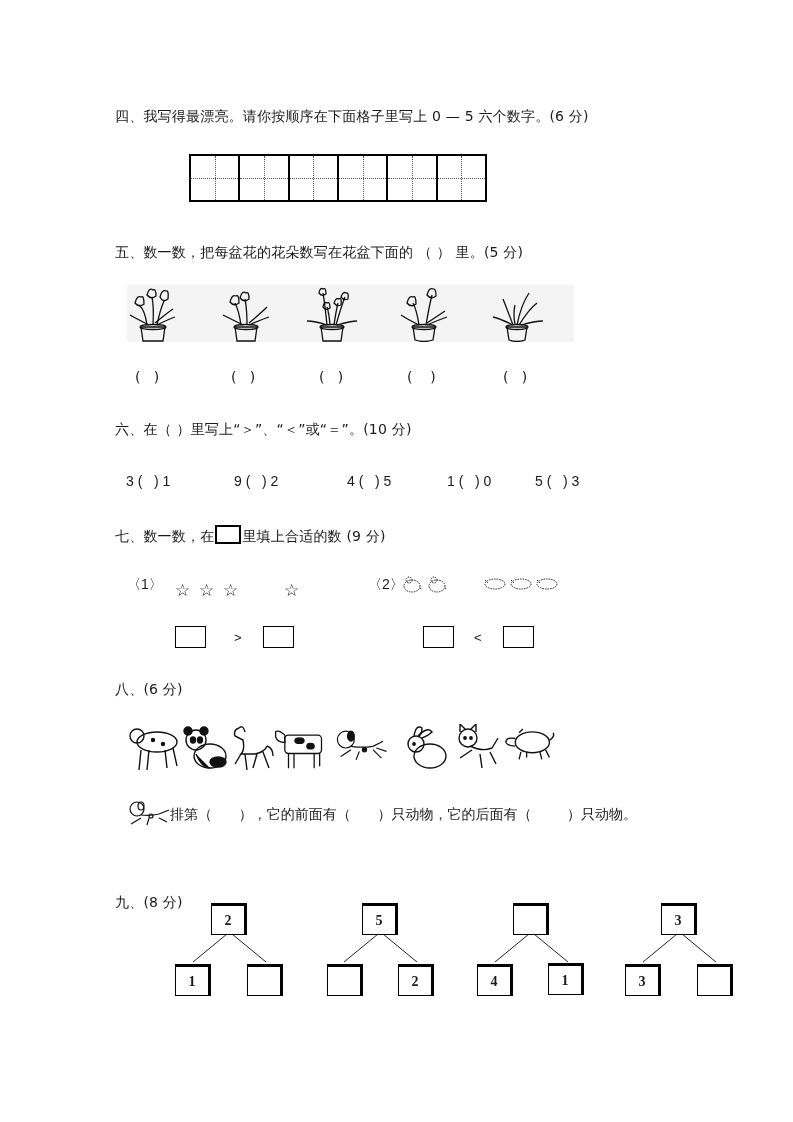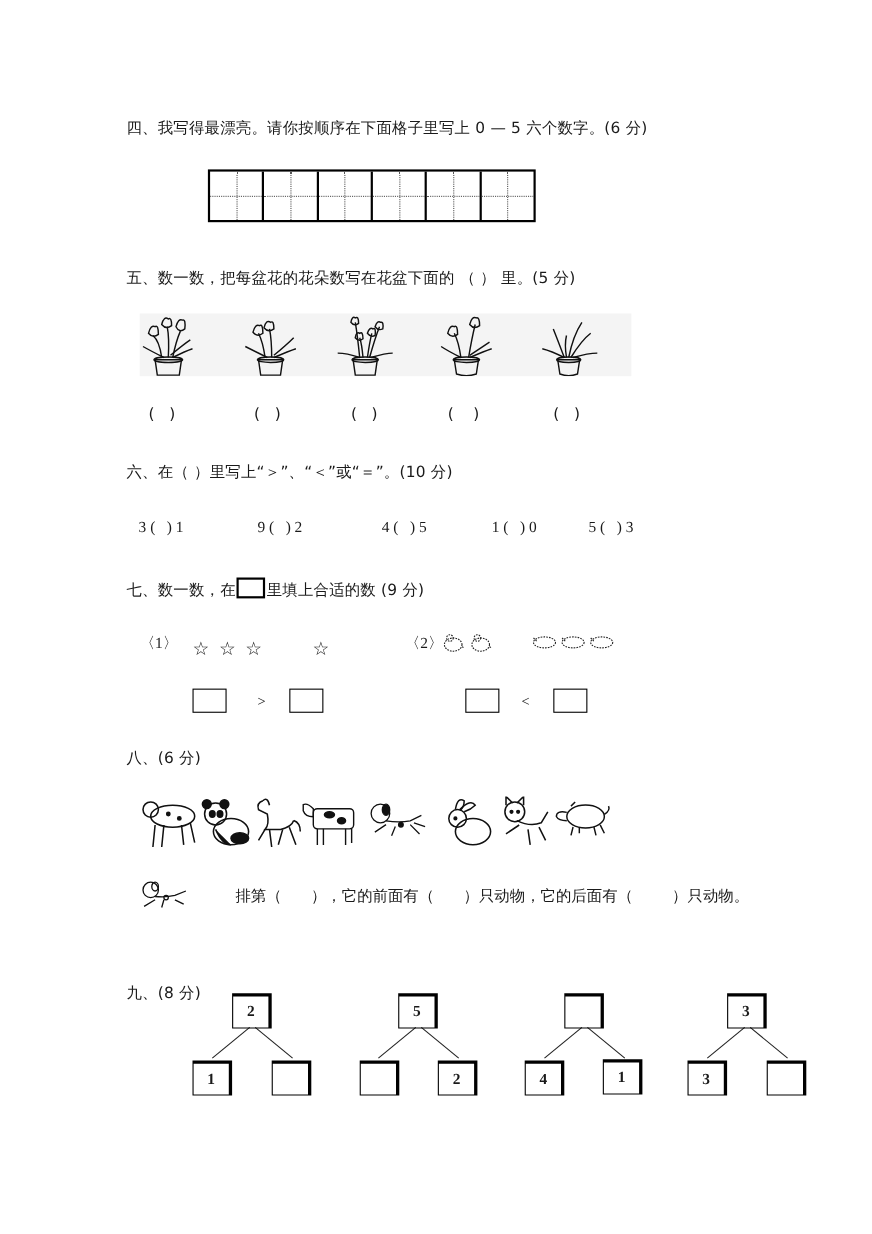--- a/index.html
+++ b/index.html
@@ -1,20 +1,20 @@
 <!DOCTYPE html>
 <html><head>
 <meta charset="utf-8">
 <style>
   html, body { margin: 0; padding: 0; background: #ffffff; }
   body { width: 793px; height: 1122px; position: relative; overflow: hidden;
          font-family: "DejaVu Sans", "Liberation Sans", sans-serif; color: #1a1a1a; }
   .abs { position: absolute; }
   .q-title { position: absolute; left: 95px; font-size: 14px; white-space: nowrap; letter-spacing: 0.2px; margin-left: 20px; }
-  .serif { font-family: Liberation Serif, serif; }
+  .serif { font-family: Liberation Sans, sans-serif; }
 
   
   .grid { position: absolute; left: 189px; top: 154px; width: 298px; height: 48px;
           border: 2px solid #000; box-sizing: border-box; display: flex; }
   .cell { flex: 1; position: relative; border-right: 2px solid #000; }
   .cell:last-child { border-right: none; }
   .cell::before { content: ""; position: absolute; left: 50%; top: 0; bottom: 0; border-left: 1px dotted #555; }
   .cell::after { content: ""; position: absolute; top: 50%; left: 0; right: 0; border-top: 1px dotted #555; }
 
   
@@ -261,21 +261,21 @@
 
 <svg class="abs" style="left:127px; top:800px;" width="44" height="26" viewBox="0 0 44 26">
   <g fill="none" stroke="#111" stroke-width="1.2">
       <circle cx="10" cy="9" r="7"></circle>
       <ellipse cx="14" cy="6" rx="3" ry="4"></ellipse>
   <path d="M14 15 Q24 16 32 14 L42 10"></path>
       <path d="M14 18 L4 24 M22 18 L20 25 M32 18 L40 22"></path>
       <circle cx="24" cy="16" r="2"></circle>
     </g>
 </svg>
-<div class="abs" style="left:170px; top:806px; font-size:14px; white-space:pre;margin-left:44px;">排第（      ），它的前面有（      ）只动物，它的后面有（        ）只动物。</div>
+<div class="abs" style="left:170px; top:806px; font-size:14px; white-space:pre;">排第（      ），它的前面有（      ）只动物，它的后面有（        ）只动物。</div>
 
 <div class="q-title" style="top:894px">九、(8 分)</div>
 
 <svg class="lines" width="793" height="1122">
   <g stroke="#222" stroke-width="1">
     <line x1="227" y1="934" x2="193" y2="962"></line>
       <line x1="232" y1="934" x2="266" y2="962"></line>
     <line x1="378" y1="934" x2="344" y2="962"></line>
       <line x1="383" y1="934" x2="417" y2="962"></line>
     <line x1="529" y1="934" x2="495" y2="962"></line>

